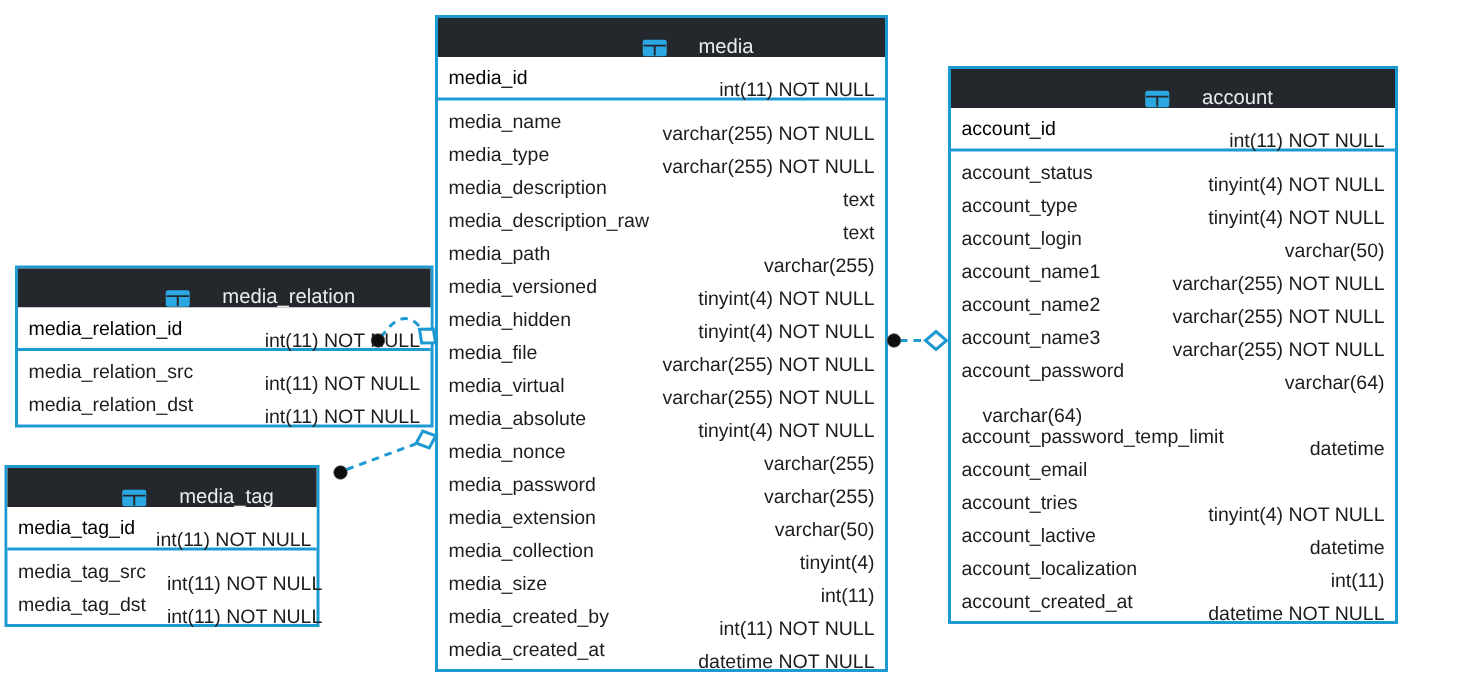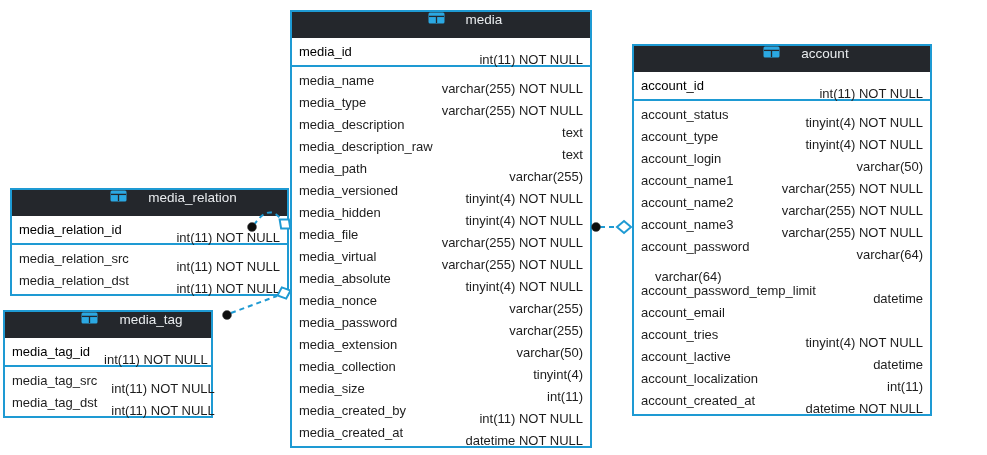--- a/index.html
+++ b/index.html
@@ -24,21 +24,21 @@
   .tbl {
     position: absolute;
     border: 2px solid var(--accent);
     background: #fff;
   }
   .tbl-header {
     background: var(--header-bg);
     color: var(--header-text);
     height: 26px;
     display: flex;
-    align-items: flex-start;
+    align-items: flex-end;
     justify-content: center;
     gap: 21px;
     font-size: 13.5px;
     white-space: nowrap;
     cursor: default;
     padding-left: 48px;
   }
   .tbl-icon { flex: 0 0 auto; display: block; }
   .section-pk { background: #fff; }
   .section-pk .row { height: 27px; }
@@ -62,21 +62,21 @@
     stroke-dasharray: 5 4;
   }
   .conn-diamond { fill: #ffffff; stroke: var(--accent); stroke-width: 2; }
   .conn-dot { fill: #0e0e0e; stroke: #4a4a4a; stroke-width: 0.5; }
 </style>
 </head>
 <body>
 
 <div class="canvas">
 
-  <div class="tbl" style="left:10px; top:188px; width:279px;">
+  <div class="tbl" style="left:10px; top:177px; width:279px;">
     <div class="tbl-header">
       <svg class="tbl-icon" width="17" height="12" viewBox="0 0 17 12">
         <rect x="0.5" y="0.5" width="16" height="11" rx="1.5" fill="#2ba8e2"></rect>
         <line x1="1" y1="4.4" x2="16" y2="4.4" stroke="#24272c" stroke-width="1.3"></line>
         <line x1="8.5" y1="4.4" x2="8.5" y2="11" stroke="#24272c" stroke-width="1.3"></line>
       </svg>
       <span>media_relation</span>
     </div>
     <div class="section-pk">
         <div class="row">

